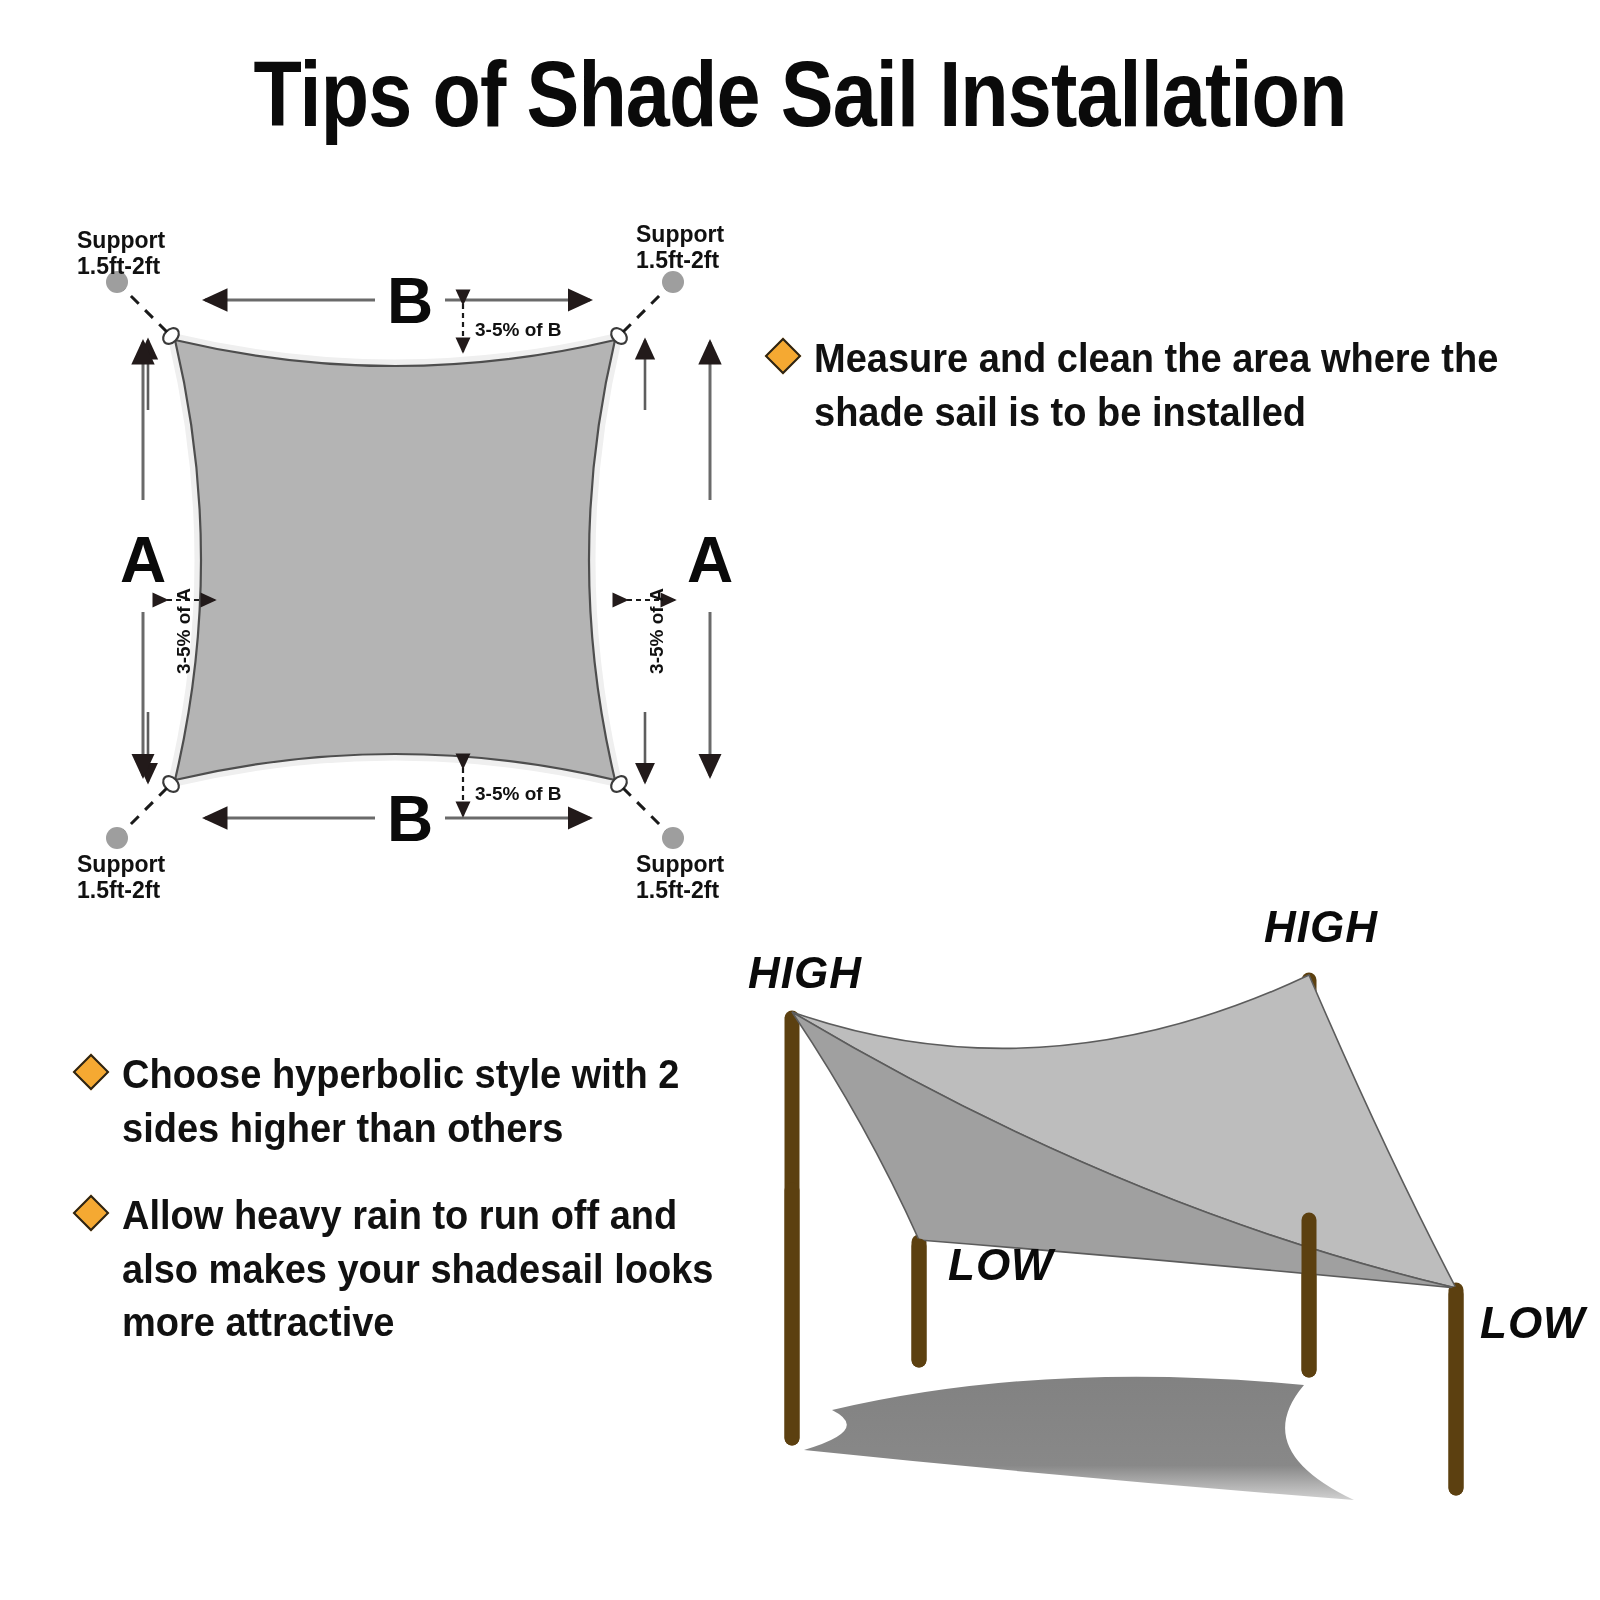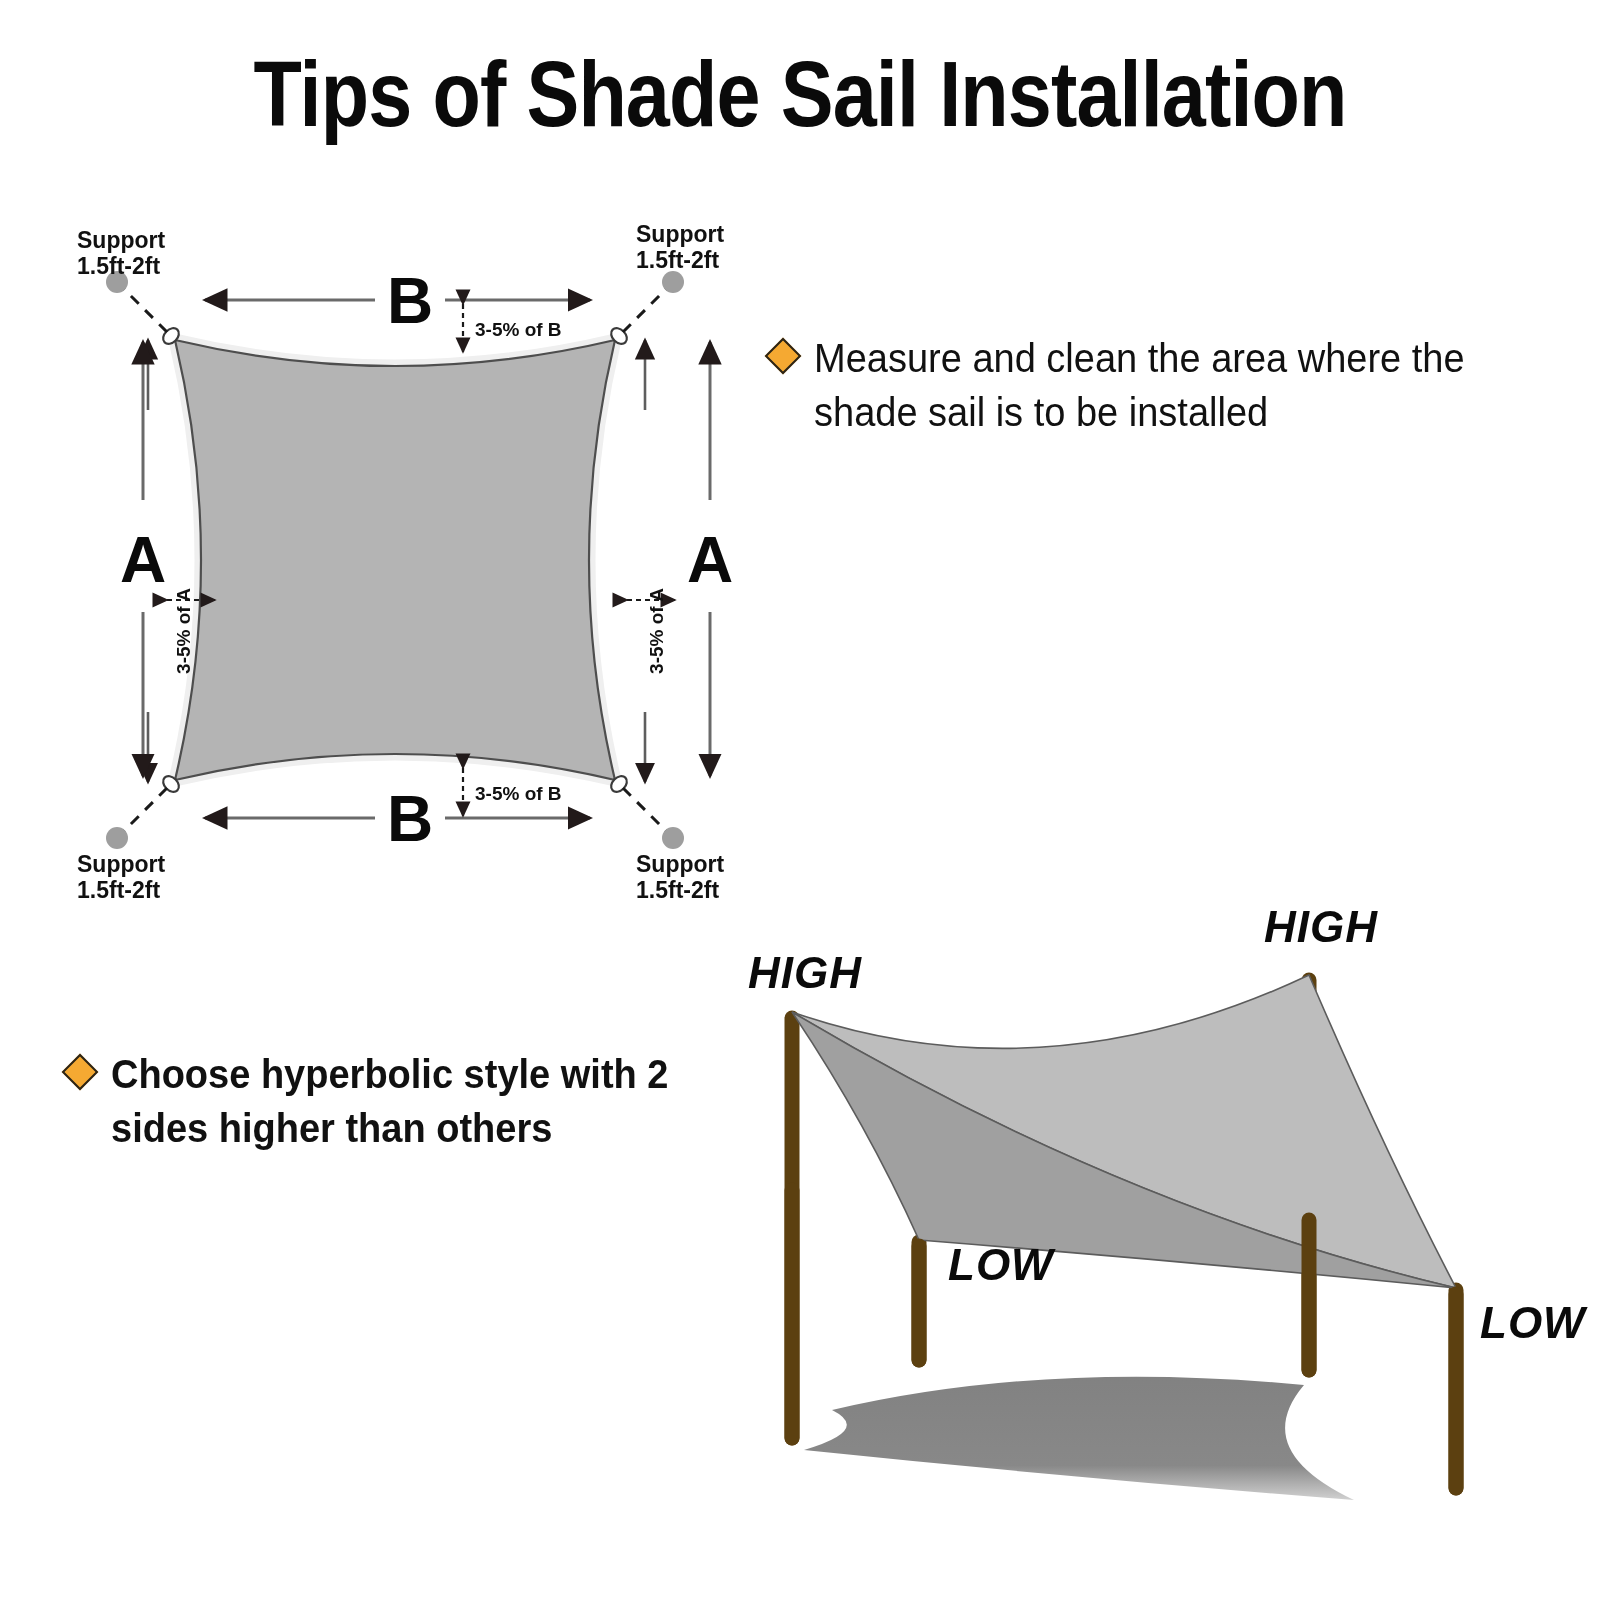--- a/index.html
+++ b/index.html
@@ -29,22 +29,22 @@
     color: #0a0a0a;
     transform: scaleX(0.86);
     transform-origin: 50% 50%;
     white-space: nowrap;
   }
 
   
   .bullet-list {
     position: absolute;
   }
-  #bullets-right { left: 770px; top: 332px; width: 790px; }
-  #bullets-bottom { left: 67px; top: 1048px; width: 700px; }
+  #bullets-right { left: 770px; top: 332px; width: 790px; font-weight: bold; }
+  #bullets-bottom { left: 78px; top: 1048px; width: 700px; }
 
   .bullet-item {
     display: flex;
     align-items: flex-start;
     margin-bottom: 26px;
   }
   #bullets-right .bullet-item { margin-bottom: 34px; }
   #bullets-bottom .bullet-item { margin-bottom: 34px; }
 
   .diamond {
@@ -232,20 +232,24 @@
     <span class="diamond"></span>
     <span class="bullet-text">Measure and clean the area where the shade sail is to be installed</span>
   </div>
 </div>
 
 <div class="bullet-list" id="bullets-bottom">
   <div class="bullet-item">
     <span class="diamond"></span>
     <span class="bullet-text">Choose hyperbolic style with 2 sides higher than others</span>
   </div>
+  <div class="bullet-item">
+    <span class="diamond"></span>
+    <span class="bullet-text">Allow heavy rain to run off and also makes your shadesail looks more attractive</span>
+  </div>
 </div>
 
 <div id="hypar-diagram">
   <svg width="840" height="620" viewBox="0 0 840 620">
     <defs>
       <linearGradient id="groundFade" x1="0" y1="0" x2="0" y2="1">
         <stop offset="0%" stop-color="#7b7b7b" stop-opacity="0.95"></stop>
         <stop offset="72%" stop-color="#7b7b7b" stop-opacity="0.9"></stop>
         <stop offset="100%" stop-color="#7b7b7b" stop-opacity="0.35"></stop>
       </linearGradient>

